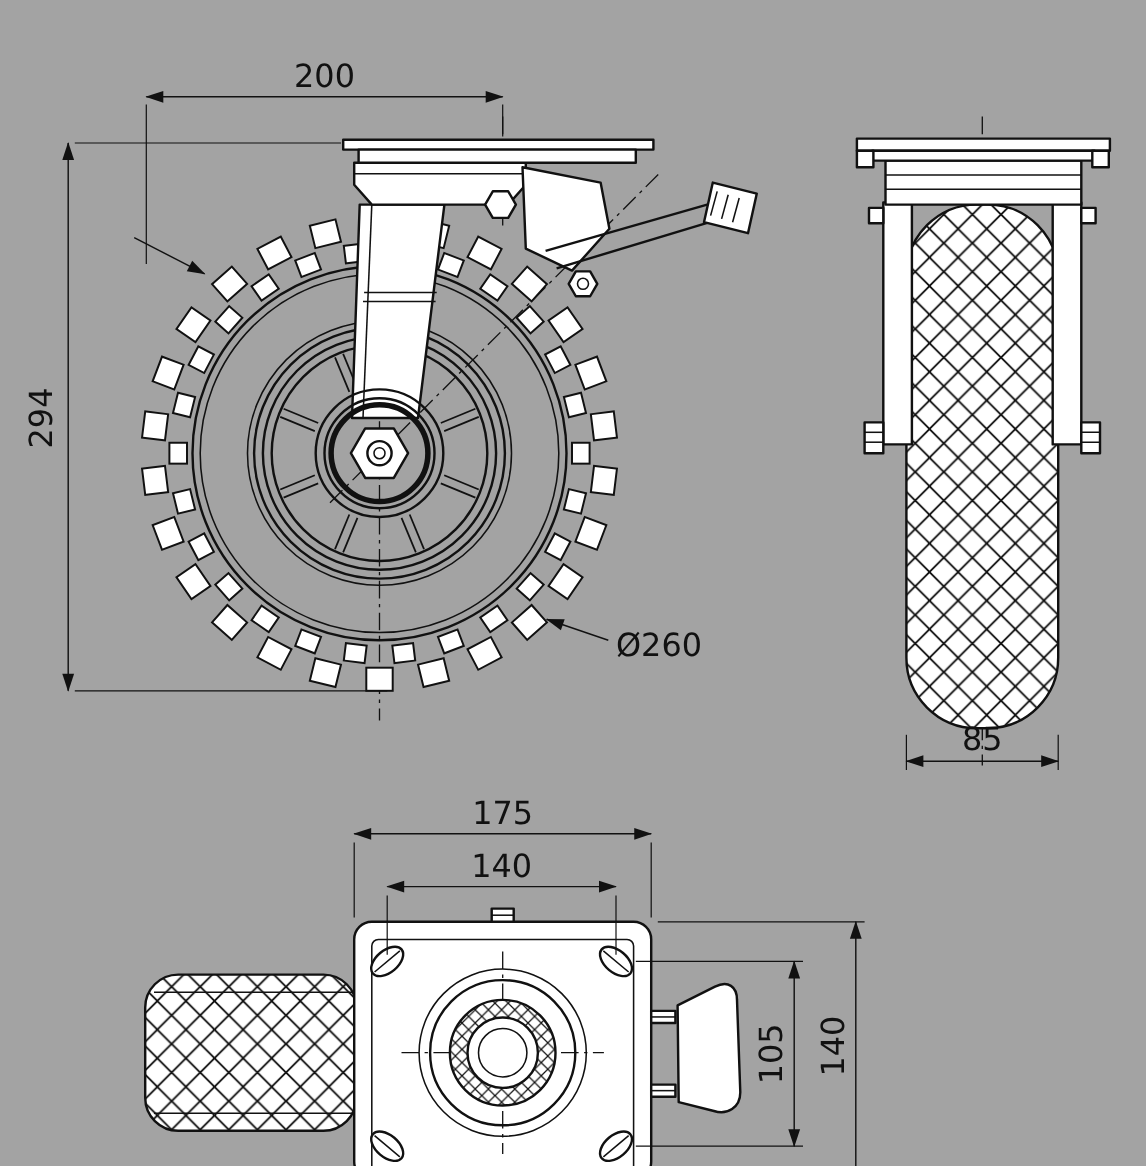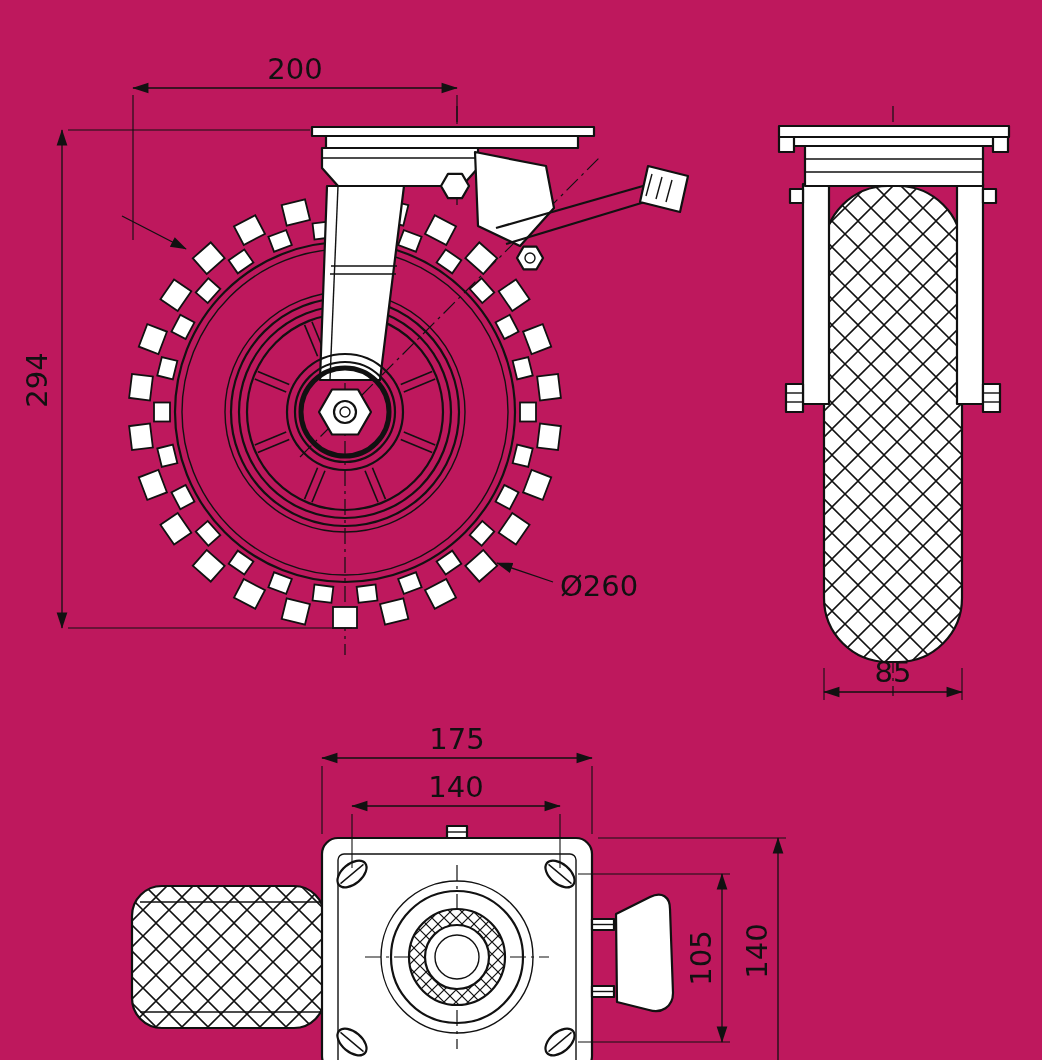--- a/index.html
+++ b/index.html
@@ -1,16 +1,16 @@
 <!DOCTYPE html>
 <html><head>
 <meta charset="utf-8">
 <style>
   html,body{margin:0;padding:0;background:#ffffff;}
-  .page{width:1042px;height:1060px;background:#be185d;position:relative;overflow:hidden;text-align:right;}
+  .page{width:1042px;height:1060px;background:#a3a3a3;position:relative;overflow:hidden;text-align:right;}
   svg{display:block;}
   .outline{fill:#fff;stroke:#111;stroke-width:2.2;stroke-linejoin:round;}
   .thick{fill:none;stroke:#111;stroke-width:2.2;}
   .thin{fill:none;stroke:#111;stroke-width:1.4;}
   .dark{fill:none;stroke:#111;stroke-width:5;}
   .patfill{stroke:#111;stroke-width:2.2;}
   #tread-blocks rect{fill:#fff;stroke:#111;stroke-width:1.8;}
   #wheel-spokes line{stroke:#111;stroke-width:1.6;}
   .dim{stroke:#111;stroke-width:1.3;fill:none;}
   .ext{stroke:#111;stroke-width:1.1;fill:none;}

